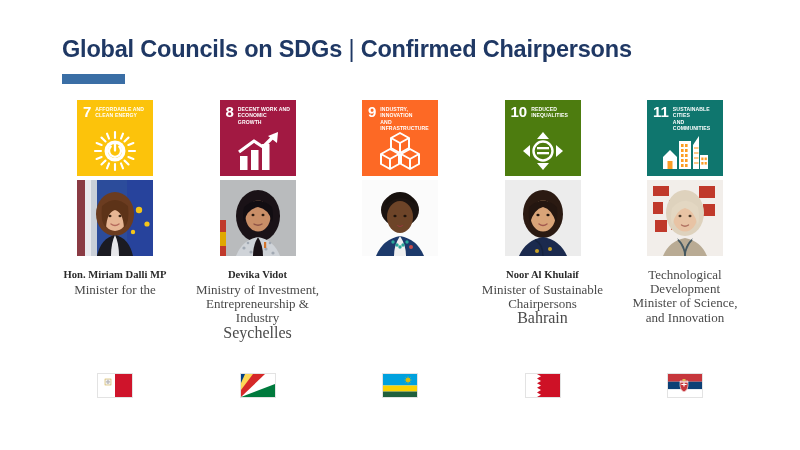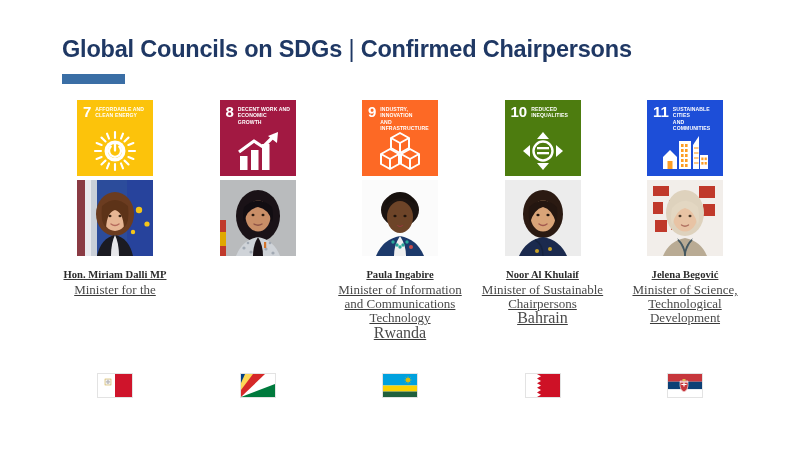--- a/index.html
+++ b/index.html
@@ -52,21 +52,20 @@
   
   .portrait{
     width:76px;height:76px;margin-top:4px;overflow:hidden;position:relative;
   }
   .portrait svg{display:block;}
 
   
   .caption{
     margin-top:12px;text-align:center;color:#3A3A3A;
     font-family:"Liberation Serif", serif;
-    text-decoration:underline;
   }
   .c-name{
     font-weight:bold;font-size:10.6px;line-height:14px;color:#2B2B2B;
     margin-bottom:1px;white-space:nowrap;
   }
   .c-role{font-size:13px;line-height:14.2px;color:#4A4A4A;}
   .c-country{font-size:16px;line-height:14.2px;color:#4A4A4A;}
 
   
   .flags{
@@ -197,20 +196,27 @@
             <circle cx="46" cy="69" r="1.6"></circle>
               <circle cx="53" cy="73" r="1.6"></circle>
             <circle cx="28" cy="63" r="1.3"></circle>
               <circle cx="50" cy="63" r="1.3"></circle>
           </g>
           <path d="M38 57 q-5 8 -5 19 h10 q0 -11 -5 -19z" fill="#1a1217"></path>
           <rect x="44" y="62" width="2.2" height="6" fill="#d4742a"></rect>
         </svg>
       </div>
 
+      <div class="caption">
+        <div class="c-name">Devika Vidot</div>
+        <div class="c-role">Ministry of Investment,</div>
+        <div class="c-role">Entrepreneurship &amp;</div>
+        <div class="c-role">Industry</div>
+        <div class="c-country">Seychelles</div>
+      </div>
     </div>
 
     <div class="col">
       <div class="sdg" style="background:#FD6925">
         <div class="sdg-top">
           <div class="sdg-num">9</div>
           <div class="sdg-title">
             <div>INDUSTRY, INNOVATION</div>
             <div>AND INFRASTRUCTURE</div>
           </div>
@@ -245,27 +251,20 @@
             <circle cx="31" cy="62" r="1.7"></circle>
               <circle cx="35" cy="65" r="1.7"></circle>
             <circle cx="41" cy="65" r="1.7"></circle>
               <circle cx="45" cy="62" r="1.7"></circle>
             <circle cx="38" cy="67" r="1.7"></circle>
           </g>
           <circle cx="49" cy="67" r="2" fill="#c84b4b"></circle>
         </svg>
       </div>
 
-      <div class="caption">
-        <div class="c-name">Paula Ingabire</div>
-        <div class="c-role">Minister of Information</div>
-        <div class="c-role">and Communications</div>
-        <div class="c-role">Technology</div>
-        <div class="c-country">Rwanda</div>
-      </div>
     </div>
 
     <div class="col">
       <div class="sdg" style="background:#4d7c0f">
         <div class="sdg-top">
           <div class="sdg-num">10</div>
           <div class="sdg-title">
             <div>REDUCED</div>
             <div>INEQUALITIES</div>
           </div>
@@ -302,21 +301,21 @@
 
       <div class="caption">
         <div class="c-name">Noor Al Khulaif</div>
         <div class="c-role">Minister of Sustainable</div>
         <div class="c-role">Chairpersons</div>
         <div class="c-country">Bahrain</div>
       </div>
     </div>
 
     <div class="col">
-      <div class="sdg" style="background:#1d4ed8">
+      <div class="sdg" style="background:#0f766e">
         <div class="sdg-top">
           <div class="sdg-num">11</div>
           <div class="sdg-title">
             <div>SUSTAINABLE CITIES</div>
             <div>AND COMMUNITIES</div>
           </div>
         </div>
         <div class="sdg-glyph">
           <svg width="50" height="40" viewBox="0 0 50 40">
             <path d="M3 38 V26 l7 -7 l7 7 v12z" fill="#fff"></path>
@@ -371,23 +370,23 @@
           <ellipse cx="43" cy="36" rx="1.5" ry="1.2" fill="#4a3a2c"></ellipse>
           <path d="M34.5 45 q3.5 2.6 7 0" stroke="#b07060" stroke-width="1.4" fill="none" stroke-linecap="round"></path>
           <path d="M16 76 q6 -15 22 -18 q16 3 22 18z" fill="#b9ab94"></path>
           <path d="M30 58 q8 5 8 18 q0 -13 8 -18 q-8 14 -8 18 q0 -4 -8 -18z" fill="#5d6f78"></path>
           <path d="M31 60 q7 6 7 16" stroke="#46585f" stroke-width="1.6" fill="none"></path>
           <path d="M45 60 q-7 6 -7 16" stroke="#46585f" stroke-width="1.6" fill="none"></path>
         </svg>
       </div>
 
       <div class="caption">
-        <div class="c-name">Jelena Begović</div>
+        <div class="c-role">Technological Development</div>
         <div class="c-role">Minister of Science,</div>
-        <div class="c-role">Technological Development</div>
+        <div class="c-role">and Innovation</div>
       </div>
     </div>
 
   </div>
 
   <div class="flags">
 
     <div class="flagcell">
       <svg class="flag" viewBox="0 0 34 23">
         <rect width="17" height="23" fill="#ffffff"></rect>

